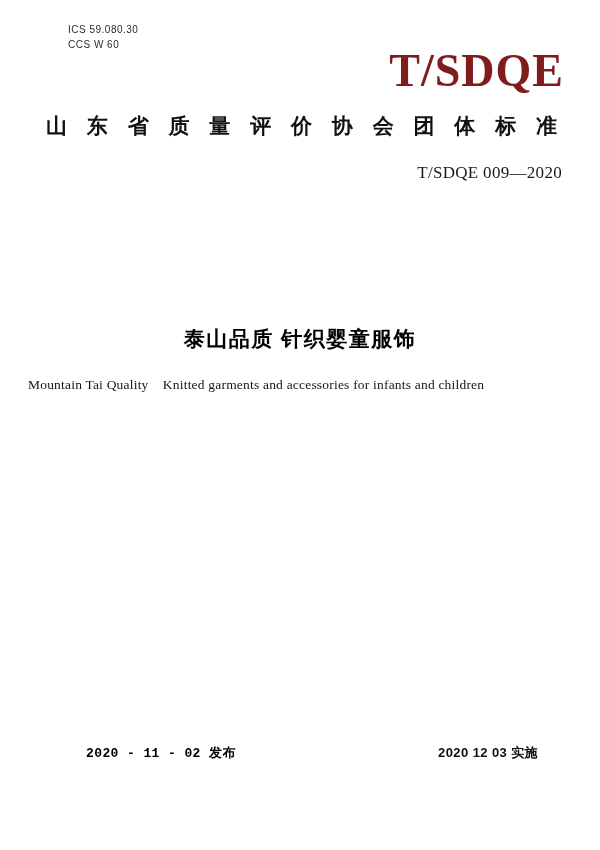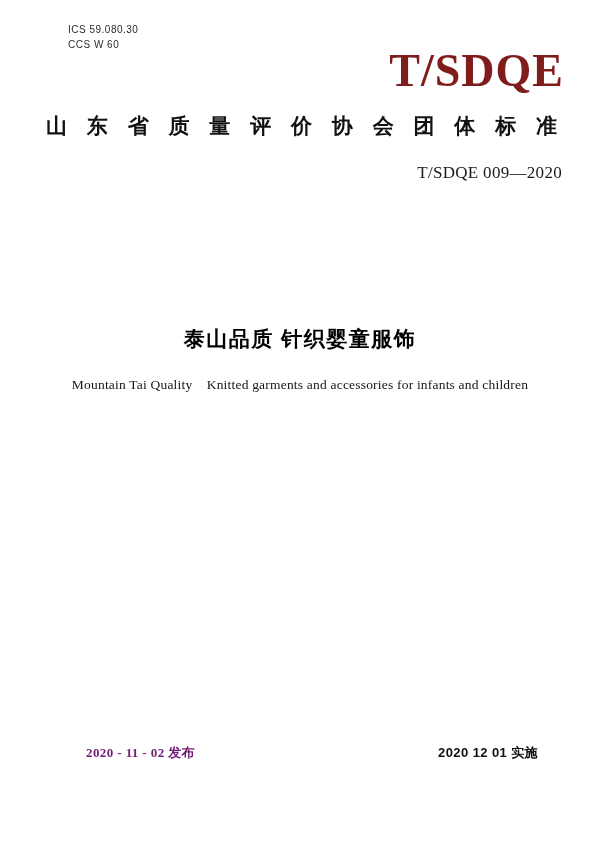--- a/index.html
+++ b/index.html
@@ -89,38 +89,39 @@
     font-weight: bold;
     font-size: 21px;
     letter-spacing: 1.5px;
     color: #000000;
   }
   .title-en {
     position: absolute;
     left: 0;
     right: 0;
     top: 377px;
-    text-align: center;
+    text-align: left;
     font-family: "Liberation Serif", serif;
     font-size: 13.5px;
     letter-spacing: 0.2px;
     color: #151515;
     white-space: pre;
+    padding-left: 28px;
   }
 
   
   .date-release {
     position: absolute;
     left: 86px;
     top: 744px;
-    font-family: Liberation Serif, serif;
+    font-family: Liberation Mono, monospace;
     font-weight: bold;
     font-size: 13px;
     letter-spacing: 0.4px;
-    color: #701a75;
+    color: #000000;
   }
   .date-effective {
     position: absolute;
     right: 62px;
     top: 744px;
     font-family: "Liberation Sans", sans-serif;
     font-weight: bold;
     font-size: 13px;
     letter-spacing: 0.4px;
     color: #0f0f0f;
@@ -161,16 +162,16 @@
   <div class="org-mark">T/SDQE</div>
 
   <div class="assoc-line">山 东 省 质 量 评 价 协 会 团 体 标 准</div>
 
   <div class="std-no">T/SDQE 009—2020</div>
 
   <div class="title-cn">泰山品质  针织婴童服饰</div>
   <div class="title-en">Mountain Tai Quality    Knitted garments and accessories for infants and children</div>
 
   <div class="date-release">2020 - 11 - 02 发布</div>
-  <div class="date-effective">2020   12   01  实施</div>
+  <div class="date-effective">2020   12   03  实施</div>
 
 
 </div>
 
 </body></html>

